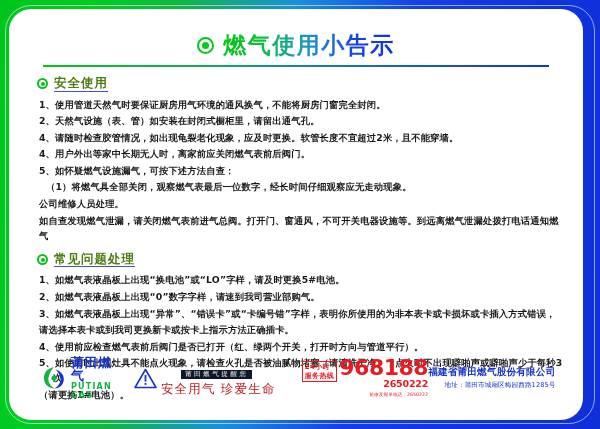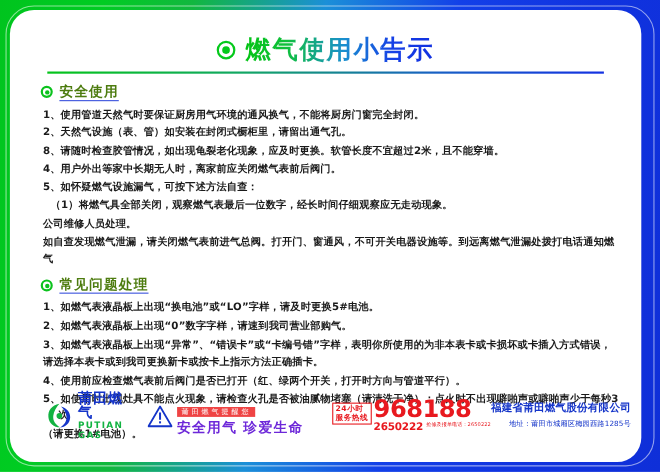--- a/index.html
+++ b/index.html
@@ -198,32 +198,33 @@
     color: #12b341;
     letter-spacing: 1.2px;
     line-height: 1.1;
   }
 
   
   .slogan-wrap { gap: 4px; margin-left: 22px; }
   .tri-svg { display:block; }
   .slogan-top {
     display: inline-block;
-    background: #ef4444;
+    background: #0f172a;
     color: #ffffff;
     font-size: 6.5px;
     letter-spacing: 2.6px;
     padding: 1px 3px 1px 4px;
     line-height: 1.15;
     white-space: nowrap;
+    margin-left: 20px;
   }
   .slogan-main {
     font-size: 12.5px;
-    font-weight: bold;
-    color: #6d28d9;
+    font-weight: normal;
+    color: #b91c1c;
     letter-spacing: 1.2px;
     line-height: 1.2;
     margin-top: 1px;
     white-space: nowrap;
   }
 
   
   .hotline-wrap { margin-left: 26px; align-items: flex-start; }
   .hl-badge {
     border: 1.6px solid #e8191f;
@@ -241,22 +242,24 @@
   .hl-number {
     font-size: 22px;
     font-weight: bold;
     color: #e8191f;
     letter-spacing: -0.5px;
     line-height: 0.95;
     font-family: "DejaVu Sans", "Liberation Sans", sans-serif;
   }
   .hl-sub {
     display: flex;
+    align-items: flex-end;
     gap: 3px;
     margin-top: 0px;
+    flex-direction: column;
   }
   .hl-sub-num {
     font-size: 9.5px;
     font-weight: bold;
     color: #e8191f;
     letter-spacing: -0.2px;
     line-height: 1;
   }
   .hl-sub-txt {
     font-size: 4.6px;
@@ -308,21 +311,21 @@
     <div class="section">
       <div class="sec-head">
         <span class="sec-bullet">
             <i></i>
           </span>
         <span class="sec-title">安全使用</span>
       </div>
       <div class="items">
         <p class="item">1、使用管道天然气时要保证厨房用气环境的通风换气，不能将厨房门窗完全封闭。</p>
         <p class="item">2、天然气设施（表、管）如安装在封闭式橱柜里，请留出通气孔。</p>
-        <p class="item">8、请随时检查胶管情况，如出现龟裂老化现象，应及时更换。软管长度不宜超过2米，且不能穿墙。</p>
+        <p class="item">4、请随时检查胶管情况，如出现龟裂老化现象，应及时更换。软管长度不宜超过2米，且不能穿墙。</p>
         <p class="item">4、用户外出等家中长期无人时，离家前应关闭燃气表前后阀门。</p>
         <p class="item">5、如怀疑燃气设施漏气，可按下述方法自查：</p>
         <p class="item sub">（1）将燃气具全部关闭，观察燃气表最后一位数字，经长时间仔细观察应无走动现象。</p>
         <p class="item cont">公司维修人员处理。</p>
         <p class="item cont">如自查发现燃气泄漏，请关闭燃气表前进气总阀。打开门、窗通风，不可开关电器设施等。到远离燃气泄漏处拨打电话通知燃气</p>
       </div>
     </div>
 
     <div class="section">
       <div class="sec-head">

